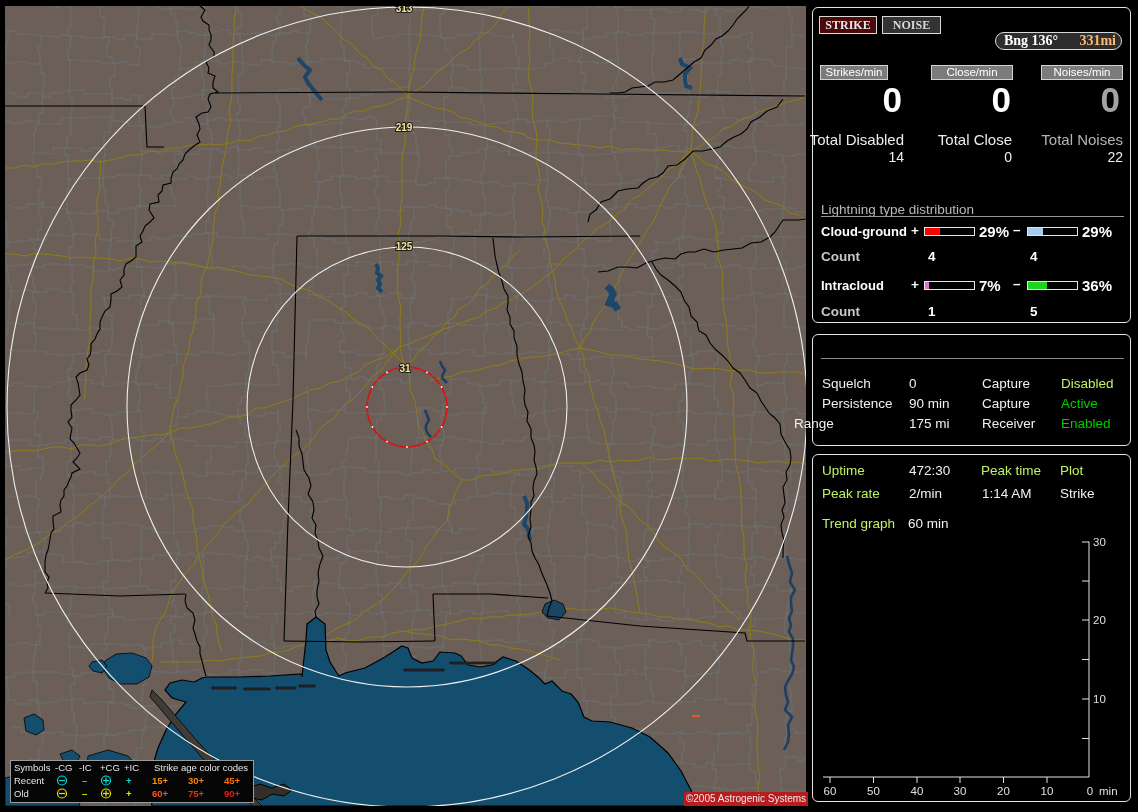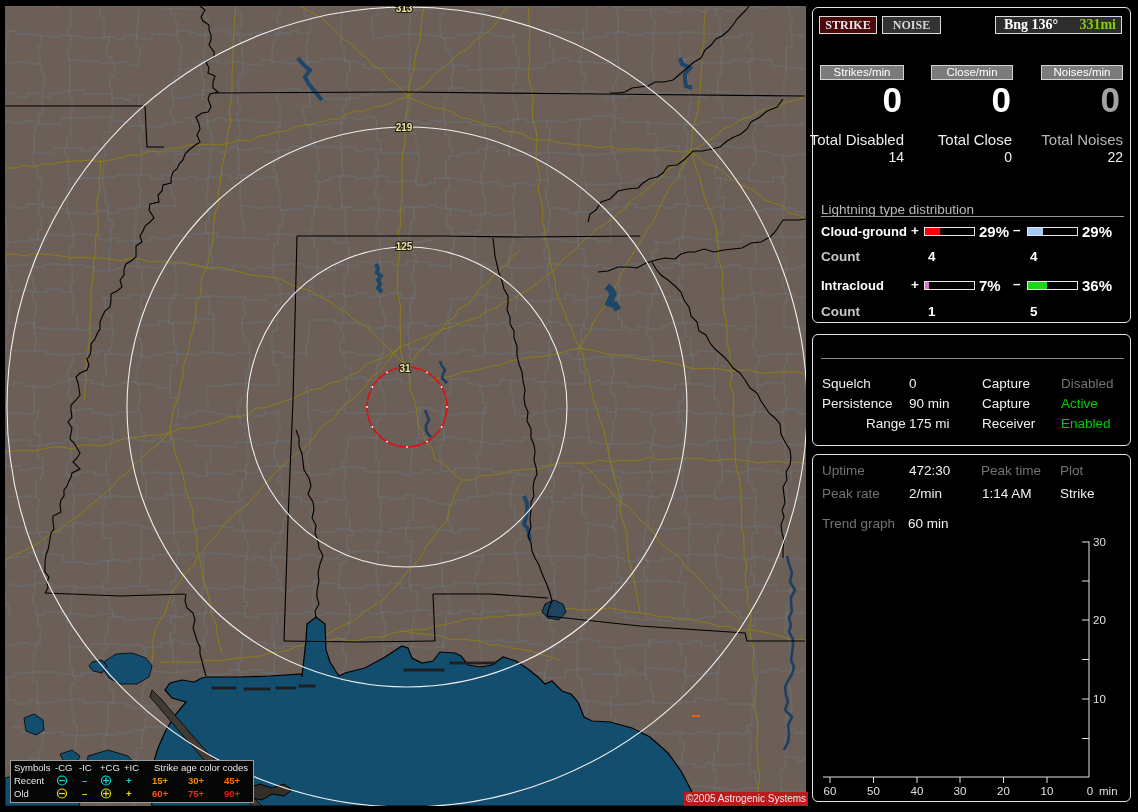--- a/index.html
+++ b/index.html
@@ -11,21 +11,21 @@
 .gbtn{position:absolute;box-sizing:border-box;border:1px solid #d2d2d2;background:#7b7b7b;
  color:#fff;text-align:center;font-size:11.5px;line-height:12.5px;height:15px;}
 .bigz{position:absolute;font-size:35px;font-weight:bold;line-height:1;text-align:right;width:90px;}
 .tlab{position:absolute;font-size:15px;text-align:right;width:110px;}
 .tval{position:absolute;font-size:14px;text-align:right;width:110px;}
 .bar{position:absolute;width:51px;height:9px;border:1px solid #e6e6e6;background:#000;box-sizing:border-box;}
 .bar i{display:block;height:100%;}
 .pct{position:absolute;font-size:15px;font-weight:bold;color:#fff;}
 .cnt{position:absolute;font-size:13.5px;font-weight:bold;color:#fff;}
 .r2{position:absolute;font-size:13.5px;color:#f0f0f0;}
-.gr{color:#737373;}
+.gr{color:#bef264;}
 .green{color:#00cc00;}
 </style></head><body>
 <div id="app">
 <svg class="abs" style="left:0;top:0" width="1138" height="812" viewBox="0 0 1138 812">
  <defs>
         <clipPath id="mapc">
           <rect x="5" y="6" width="801" height="800"></rect>
         </clipPath>
       </defs>
  <g clip-path="url(#mapc)">
@@ -146,26 +146,26 @@
   </g>
  </g>
 </svg>
 
 <div class="panel" style="top:7px;height:316px;"></div>
 <div class="panel" style="top:334px;height:112px;"></div>
 <div class="panel" style="top:454px;height:348px;"></div>
 
 <div class="btn" style="left:819px;top:16px;width:58px;height:18px;background:#4c0909;color:#e8e4ee;font-size:12px;line-height:16px;">STRIKE</div>
 <div class="btn" style="left:882px;top:16px;width:59px;height:18px;background:#333;color:#d8d8d8;font-size:12px;line-height:16px;">NOISE</div>
-<div class="btn" style="left:995px;top:16px;width:127px;height:18px;background:#2d2d2d;font-size:14px;line-height:16px;">
+<div class="btn" style="left:995px;top:32px;width:127px;height:18px;background:#2d2d2d;font-size:14px;line-height:16px;border-radius:9px;">
  <span style="color:#fff;position:absolute;left:8px;top:0;">Bng 136°</span>
- <span style="color:#84cc16;position:absolute;right:5px;top:0;">331mi</span>
-    </div>
-
-<div class="gbtn" style="left:820px;top:65px;width:84px;">Strikes/min</div>
+ <span style="color:#fdba74;position:absolute;right:5px;top:0;">331mi</span>
+    </div>
+
+<div class="gbtn" style="left:820px;top:65px;width:68px;">Strikes/min</div>
 <div class="gbtn" style="left:931px;top:65px;width:82px;">Close/min</div>
 <div class="gbtn" style="left:1041px;top:65px;width:82px;">Noises/min</div>
 
 <div class="bigz" style="left:812px;top:82px;color:#fff;">0</div>
 <div class="bigz" style="left:921px;top:82px;color:#fff;">0</div>
 <div class="bigz" style="left:1030px;top:82px;color:#a2a2a2;">0</div>
 
 <div class="tlab" style="left:794px;top:131px;color:#ececec;">Total Disabled</div>
 <div class="tlab" style="left:902px;top:131px;color:#ececec;">Total Close</div>
 <div class="tlab" style="left:1013px;top:131px;color:#b4b4b4;">Total Noises</div>
@@ -208,21 +208,21 @@
 
 <div class="abs" style="left:821px;top:358px;width:303px;border-top:1px solid #888;"></div>
 <div class="r2" style="left:822px;top:376px;">Squelch</div>
 <div class="r2" style="left:909px;top:376px;">0</div>
 <div class="r2" style="left:982px;top:376px;">Capture</div>
 <div class="r2 gr" style="left:1061px;top:376px;">Disabled</div>
 <div class="r2" style="left:822px;top:396px;">Persistence</div>
 <div class="r2" style="left:909px;top:396px;">90 min</div>
 <div class="r2" style="left:982px;top:396px;">Capture</div>
 <div class="r2 green" style="left:1061px;top:396px;">Active</div>
-<div class="r2" style="left:866px;top:416px;">Range</div>
+<div class="r2" style="left:794px;top:416px;">Range</div>
 <div class="r2" style="left:909px;top:416px;">175 mi</div>
 <div class="r2" style="left:982px;top:416px;">Receiver</div>
 <div class="r2 green" style="left:1061px;top:416px;">Enabled</div>
 
 <div class="r2 gr" style="left:822px;top:463px;">Uptime</div>
 <div class="r2" style="left:909px;top:463px;">472:30</div>
 <div class="r2 gr" style="left:981px;top:463px;">Peak time</div>
 <div class="r2 gr" style="left:1060px;top:463px;">Plot</div>
 <div class="r2 gr" style="left:822px;top:486px;">Peak rate</div>
 <div class="r2" style="left:909px;top:486px;">2/min</div>

